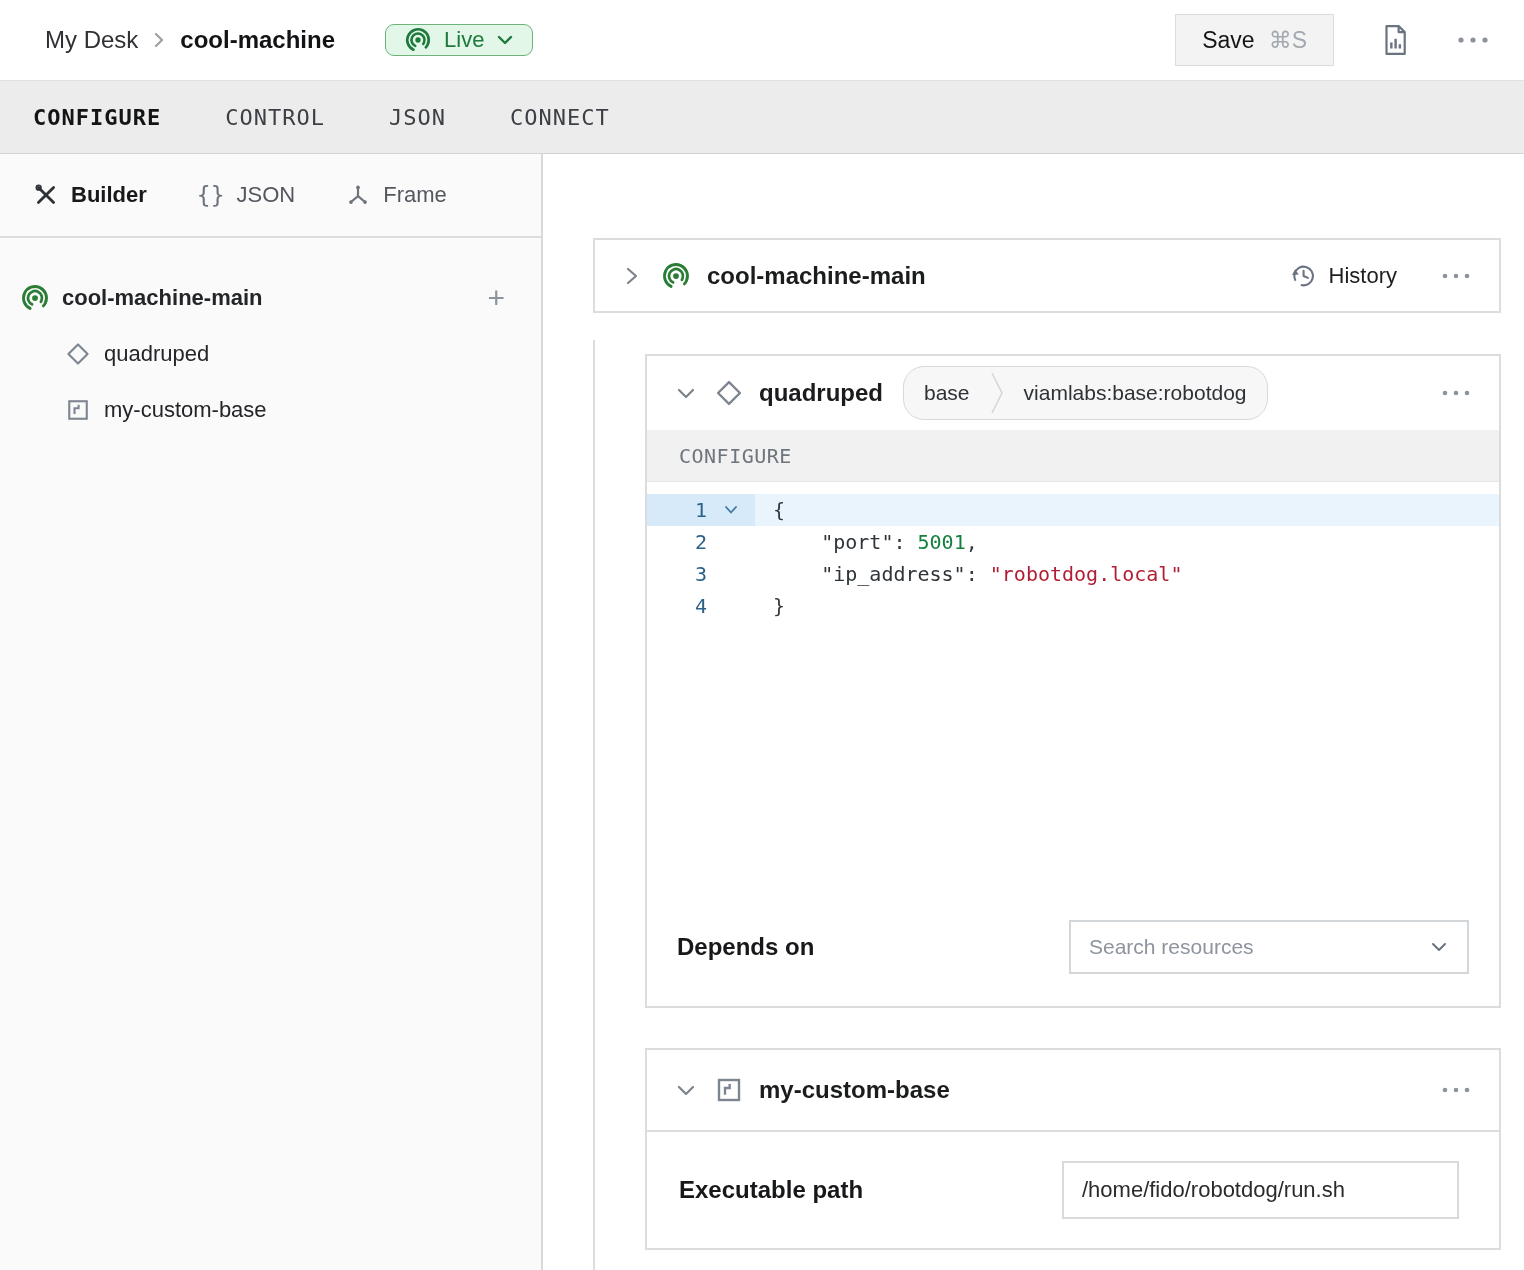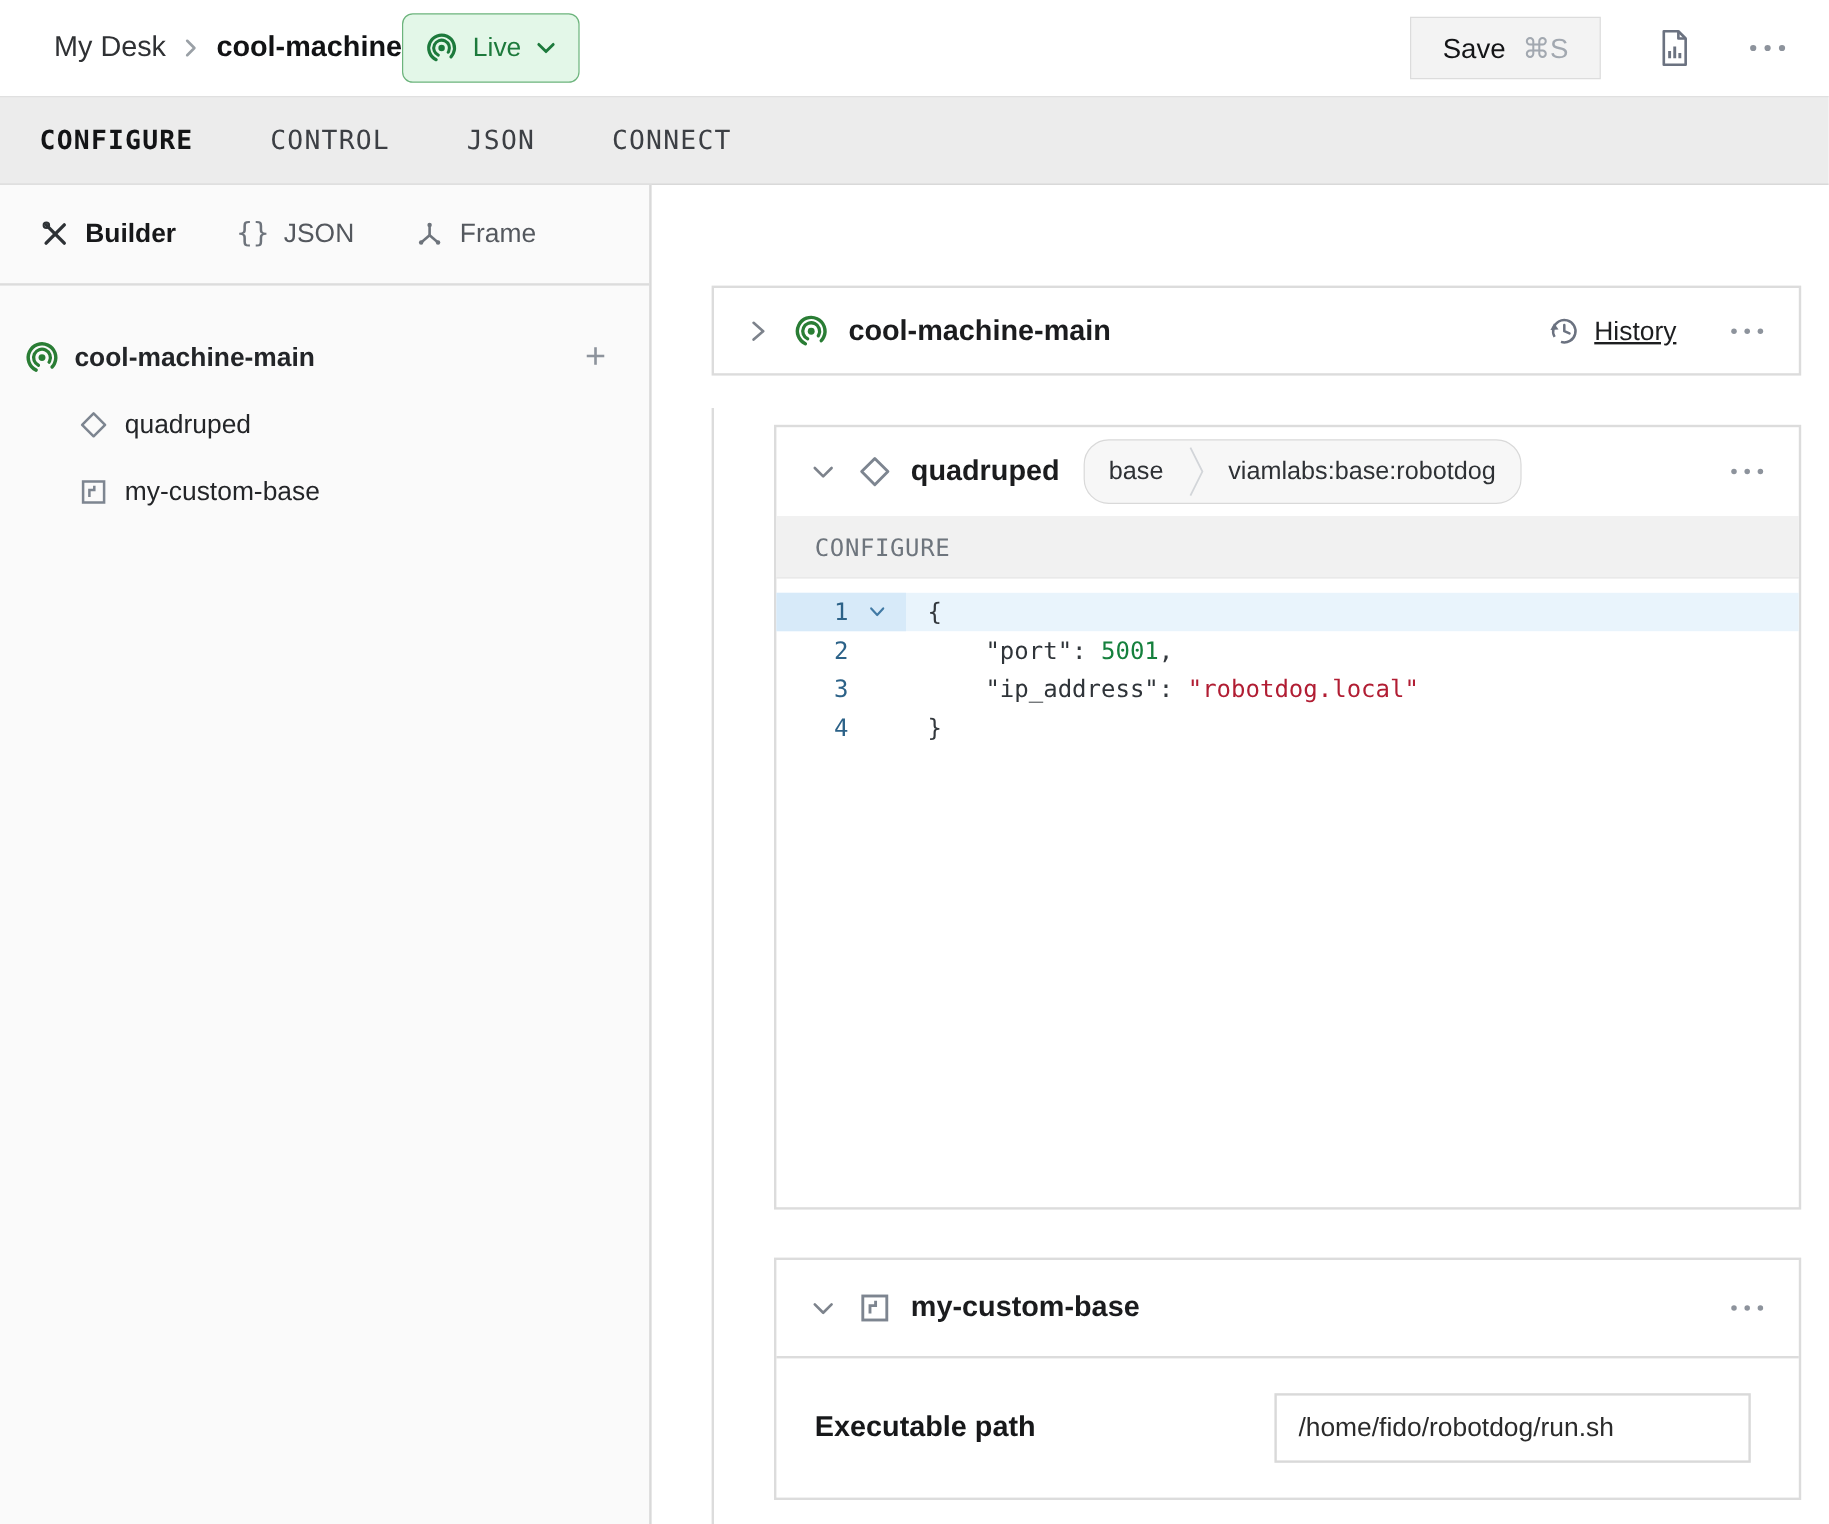--- a/index.html
+++ b/index.html
@@ -11,21 +11,21 @@
 
   
   .topbar {
     position:absolute; left:12px; top:0; width:1524px; height:80px;
     display:flex; align-items:center; padding:0 46px 0 33px; background:#fff;
   }
   .crumb-parent { font-size:24px; color:#2f3134; }
   .crumb-sep { margin:0 14px; display:flex; align-items:center; }
   .crumb-current { font-size:24px; font-weight:bold; color:#121315; }
   .live-badge {
-    height:58px; padding:0 18px; display:flex; align-items:center; gap:12px;
+    margin-left:50px; height:32px; padding:0 18px; display:flex; align-items:center; gap:12px;
     background:#e3f7e8; border:1.5px solid #6cb47c; border-radius:9px; cursor:pointer;
   }
   .live-badge .live-label { font-size:22px; color:#1d7a3c; }
   .top-spacer { flex:1; }
   .save-btn {
     height:52px; padding:0 26px; display:flex; align-items:center; gap:14px;
     background:#f3f3f3; border:1px solid #dcdcdc; cursor:pointer;
   }
   .save-label { font-size:23px; color:#141517; }
   .save-shortcut { font-size:23px; color:#a2a8b0; }
@@ -60,21 +60,21 @@
   .tree-row.root .t-label { font-weight:bold; }
   .tree-row.child { padding-left:64px; }
   .tree-spacer { flex:1; }
   .plus-btn { font-size:30px; font-weight:300; color:#8d939c; cursor:pointer; line-height:1; }
 
   
   .card { position:absolute; background:#fff; border:2px solid #dcdcdc; }
   .card-a { left:593px; top:238px; width:908px; height:75px; display:flex; align-items:center; padding:0 28px; }
   .card-a .title { font-size:24px; font-weight:bold; margin-left:16px; }
   .history-btn { display:flex; align-items:center; gap:12px; cursor:pointer; margin-right:44px; }
-  .history-label { font-size:22px; color:#1d1e20;text-decoration:underline; }
+  .history-label { font-size:22px; color:#1d1e20; }
   .vline { position:absolute; left:593px; top:340px; width:2px; height:930px; background:#dcdcdc; }
 
   .card-b { left:645px; top:354px; width:856px; height:654px; }
   .card-head { height:74px; display:flex; align-items:center; padding:0 28px; }
   .card-head .title { font-size:24px; font-weight:bold; margin-left:14px; }
   .model-pill {
     margin-left:20px; height:54px; display:flex; align-items:center;
     background:#f7f7f7; border:1.5px solid #d9d9d9; border-radius:21px; overflow:hidden;
   }
   .pill-seg { font-size:21px; color:#2e3135; padding:0 20px; }
@@ -346,20 +346,31 @@
     </div>
     <div class="ed-line">
       <span class="ed-gutter">
         <span class="ln">4</span>
         <span class="fold"></span>
       </span>
       <span class="ed-code"><span class="tk-p">}</span></span>
     </div>
   </div>
 
+  <div class="depends-row">
+    <span class="field-label">Depends on</span>
+    <div class="select-box">
+      <input type="text" placeholder="Search resources" style="">
+      <span>
+        <svg width="20" height="14" viewBox="0 0 20 14">
+            <polyline points="4,4 10,10 16,4" fill="none" stroke="#6b7280" stroke-width="2" stroke-linecap="round" stroke-linejoin="round"></polyline>
+          </svg>
+      </span>
+    </div>
+  </div>
 </div>
 
 <div class="card card-c">
   <div class="card-head">
     <span>
       <svg width="22" height="16" viewBox="0 0 22 16">
           <polyline points="4,5 11,12 18,5" fill="none" stroke="#7d838c" stroke-width="2.2" stroke-linecap="round" stroke-linejoin="round"></polyline>
         </svg>
     </span>
     <span style="margin-left:16px">

